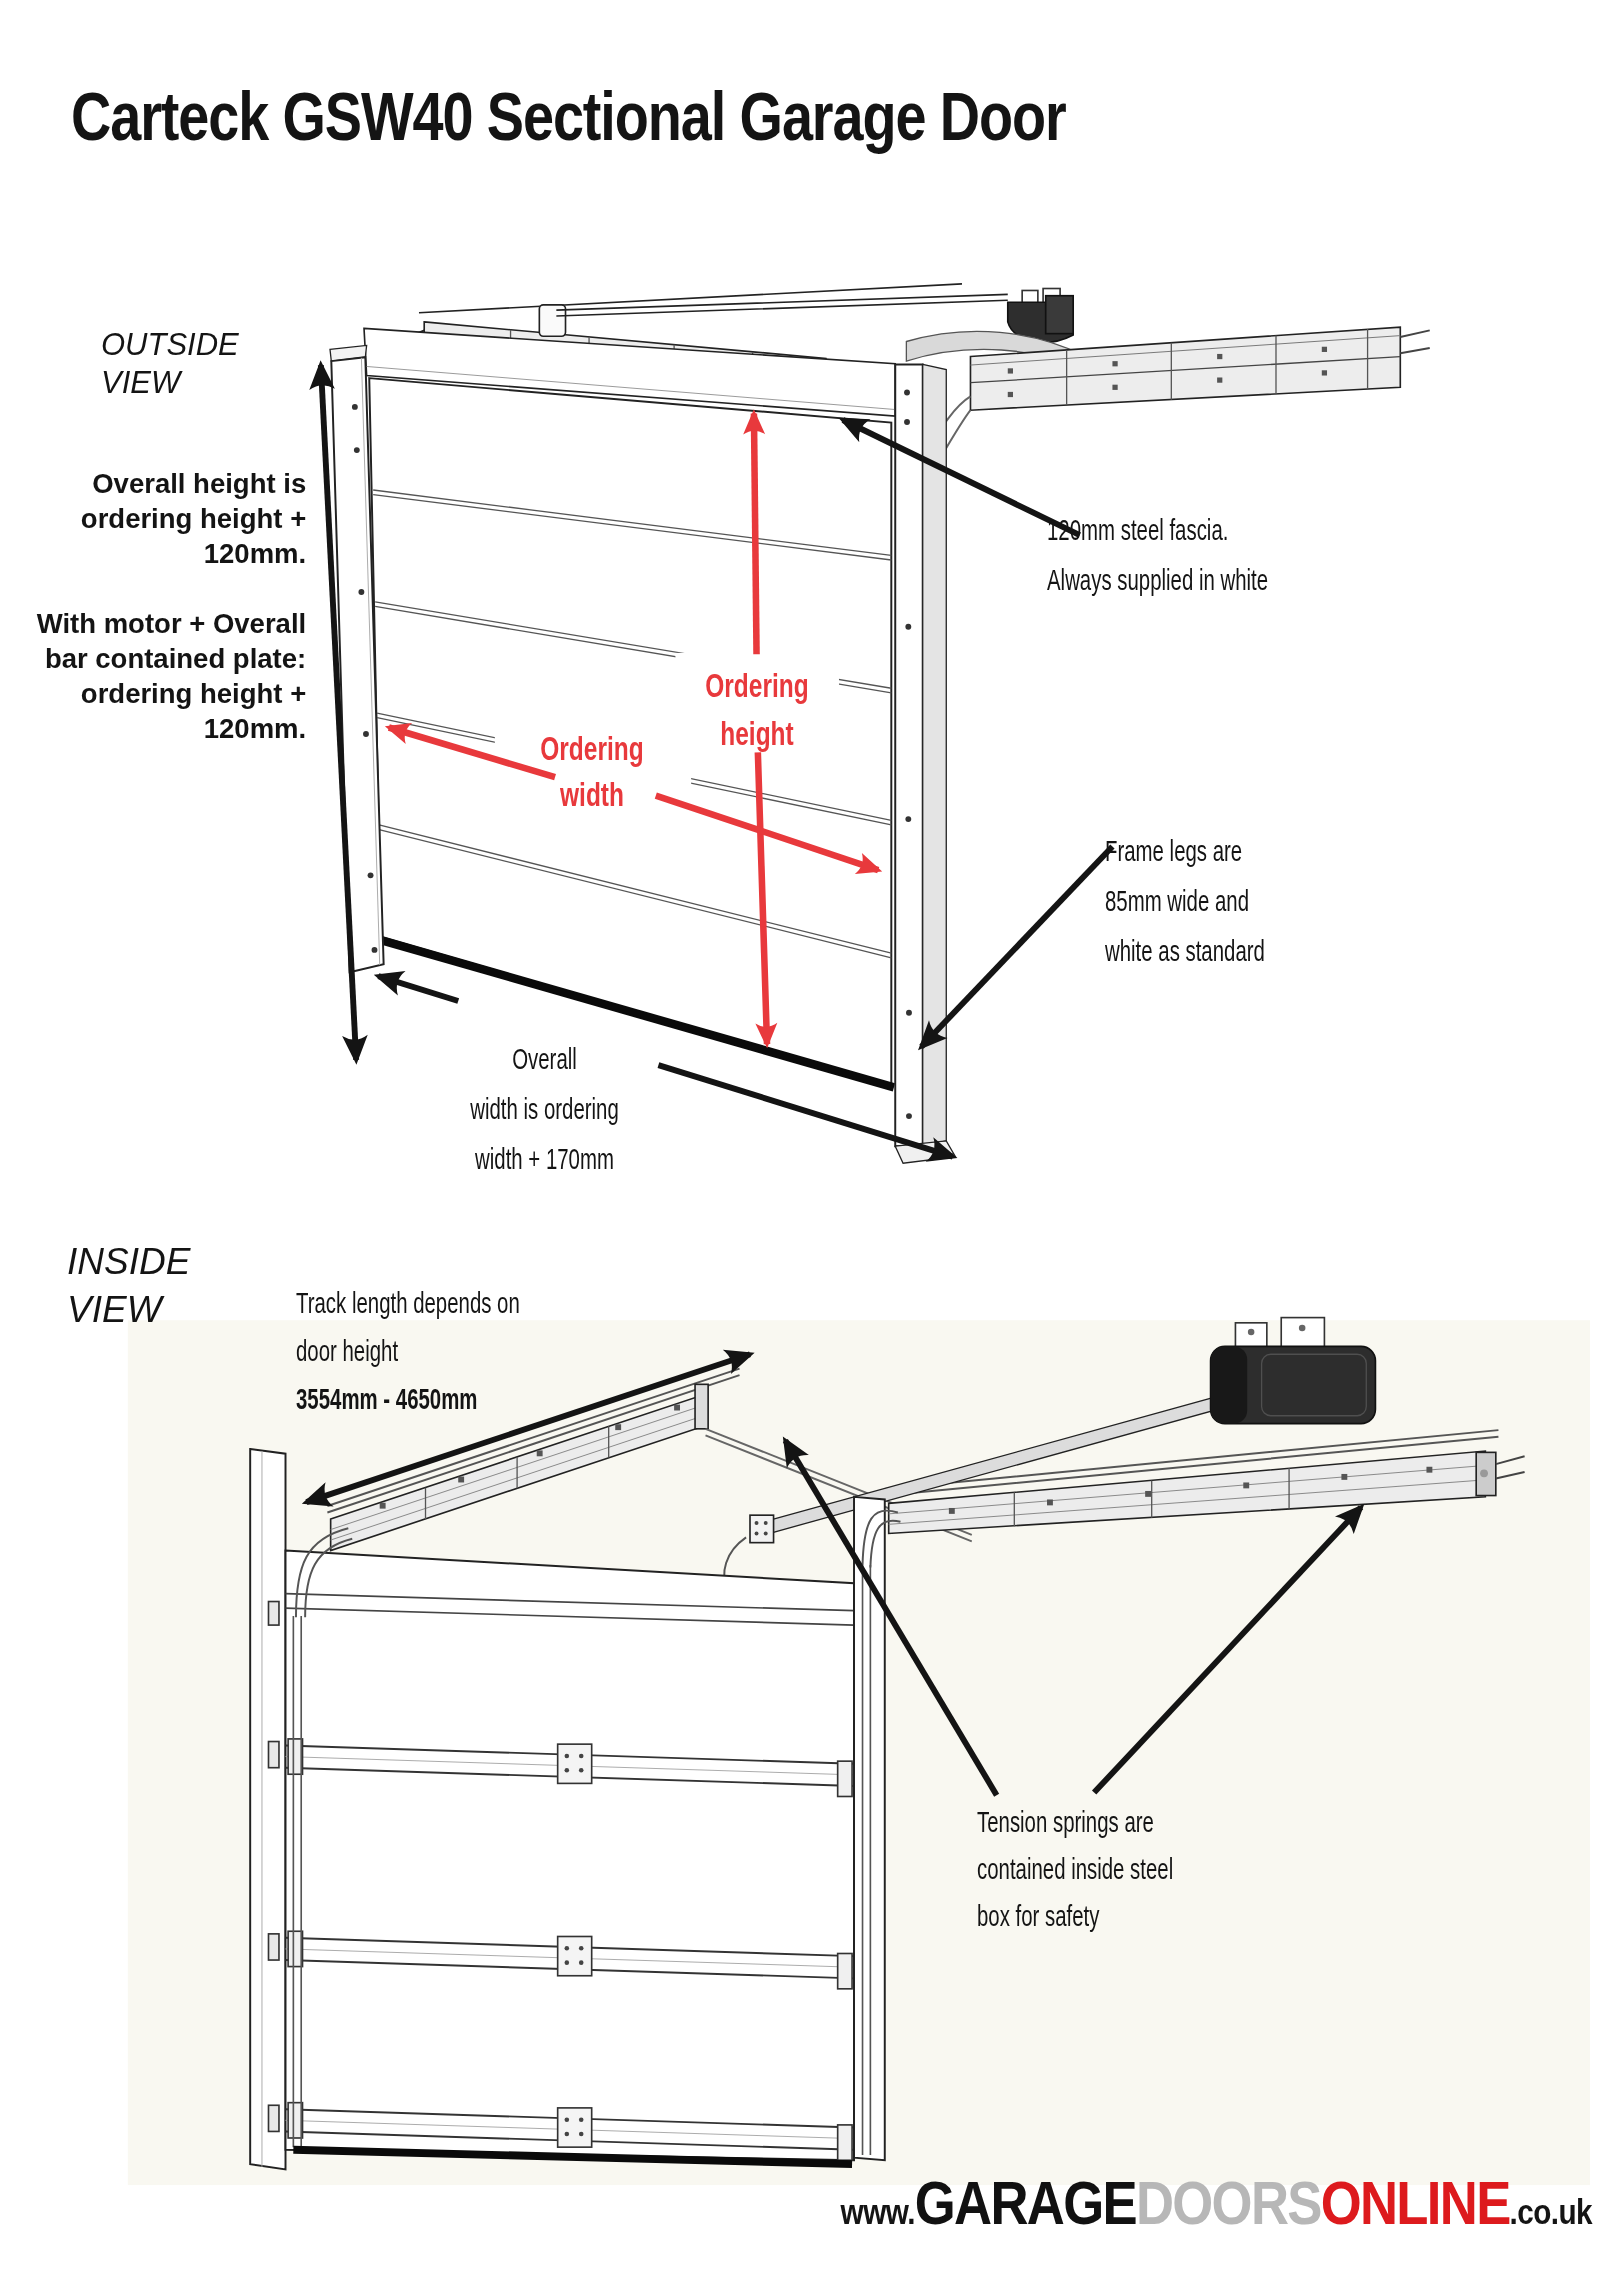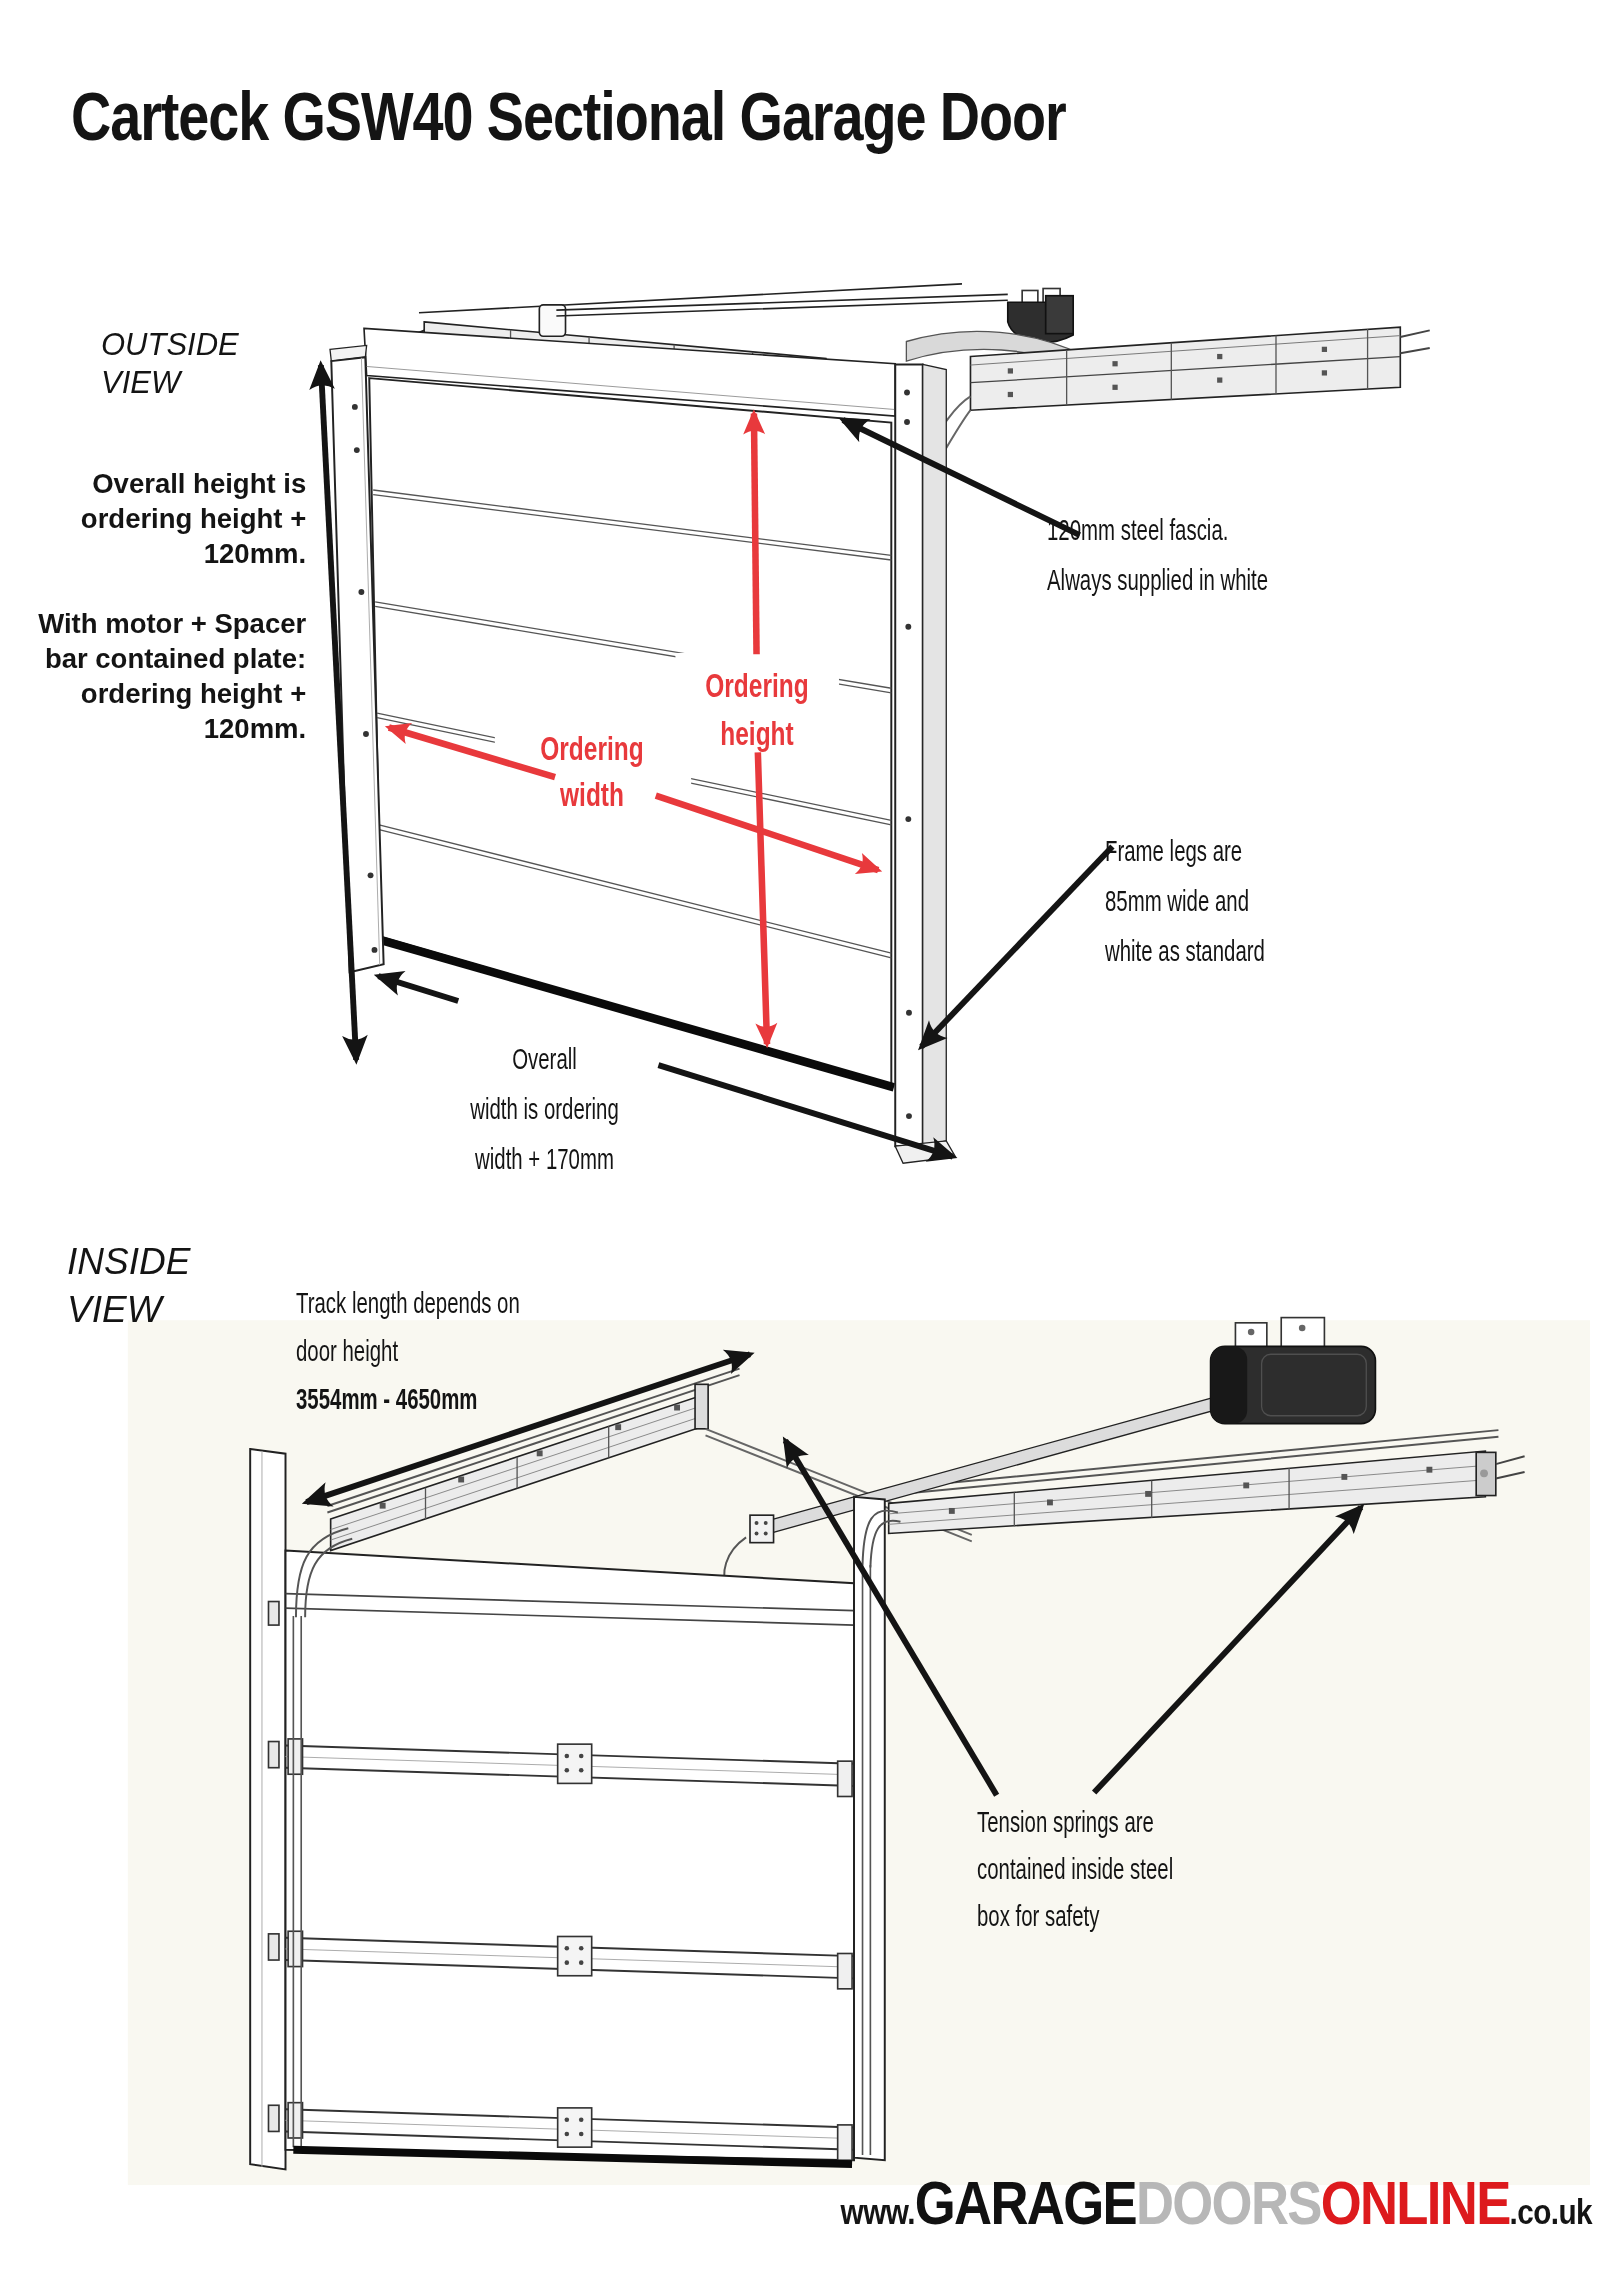--- a/index.html
+++ b/index.html
@@ -264,21 +264,21 @@
   <div>VIEW</div>
 </div>
 
 <div class="abs boldblock" style="left:5.2px;top:466px;">
   <div class="para">
     <div>Overall height is</div>
     <div>ordering height +</div>
     <div>120mm.</div>
   </div>
   <div class="para">
-    <div>With motor + Spacer</div>
+    <div>With motor + Overall</div>
     <div>bar contained plate:</div>
     <div>ordering height +</div>
     <div>120mm.</div>
   </div>
 </div>
 
 <div class="abs redlabel rl-h" style="left:659px;top:661px;">
   <div>Ordering</div>
   <div>height</div>
 </div>

